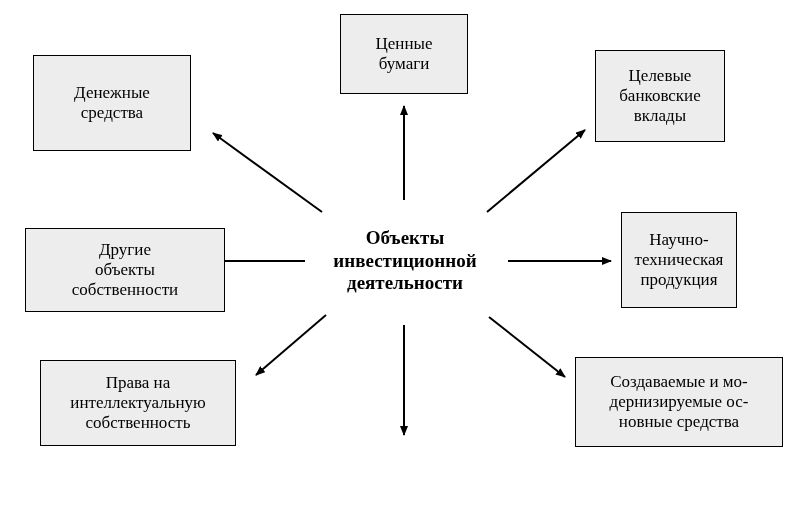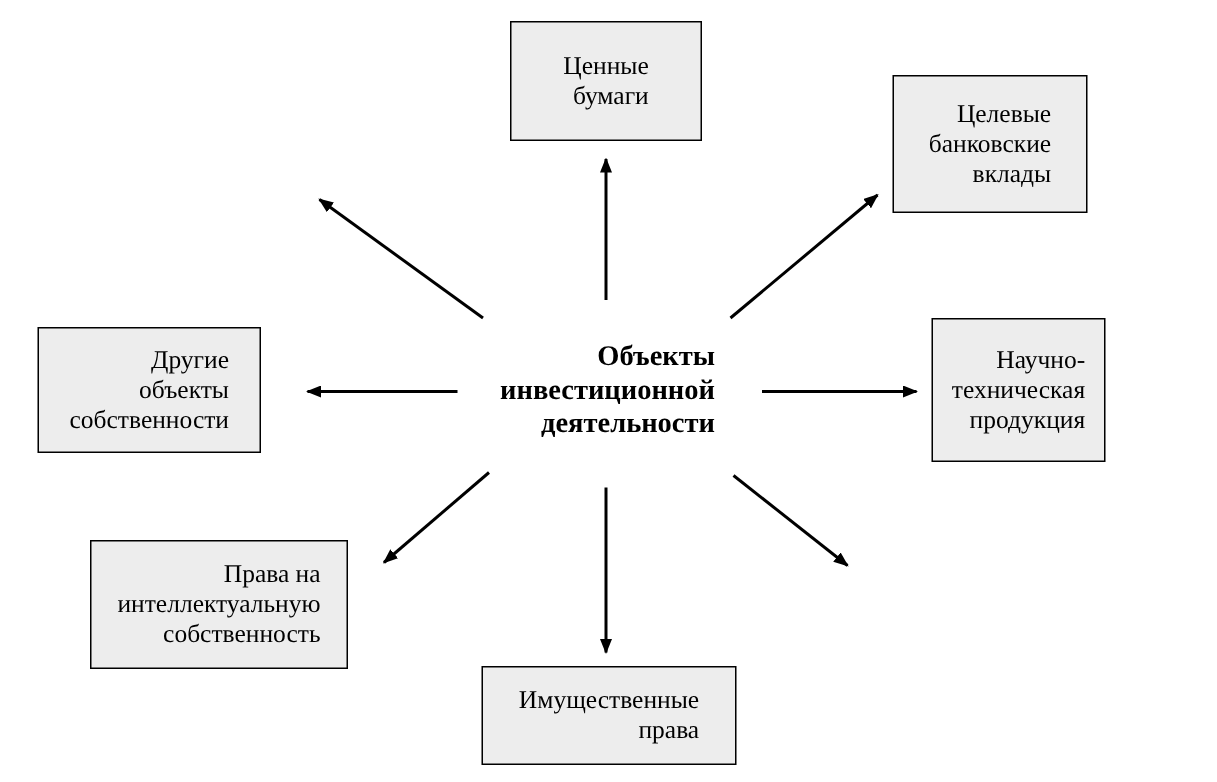--- a/index.html
+++ b/index.html
@@ -18,21 +18,21 @@
     overflow: hidden;
   }
   .node {
     position: absolute;
     box-sizing: border-box;
     border: 1px solid #000000;
     background: #ededed;
     display: flex;
     align-items: center;
     justify-content: center;
-    text-align: right;
+    text-align: center;
     font-family: "Liberation Serif", serif;
     font-size: 17px;
     line-height: 1.18;
     color: #000000;
     padding: 4px 6px;
     white-space: pre-line;
   }
   .center-node {
     border: none;
     background: transparent;
@@ -71,41 +71,44 @@
 
     <line x1="508" y1="261" x2="611" y2="261" stroke="#000000" stroke-width="2" marker-end="url(#arrowhead)"></line>
 
     <line x1="326" y1="315" x2="256" y2="375" stroke="#000000" stroke-width="2" marker-end="url(#arrowhead)"></line>
 
     <line x1="404" y1="325" x2="404" y2="435" stroke="#000000" stroke-width="2" marker-end="url(#arrowhead)"></line>
 
     <line x1="489" y1="317" x2="565" y2="377" stroke="#000000" stroke-width="2" marker-end="url(#arrowhead)"></line>
   </svg>
 
+  <div class="node" style="left:33px; top:55px; width:158px; height:96px;">Денежные
+средства</div>
 
   <div class="node" style="left:340px; top:14px; width:128px; height:80px;">Ценные
 бумаги</div>
 
   <div class="node" style="left:595px; top:50px; width:130px; height:92px;">Целевые
 банковские
 вклады</div>
 
-  <div class="node" style="left:25px; top:218px; width:149px; height:84px;">Другие
+  <div class="node" style="left:25px; top:228px; width:200px; height:84px;">Другие
 объекты
 собственности</div>
 
   <div class="node" style="left:621px; top:212px; width:116px; height:96px;">Научно-
 техническая
 продукция</div>
 
-  <div class="node" style="left:60px; top:360px; width:172px; height:86px;">Права на
+  <div class="node" style="left:40px; top:360px; width:196px; height:86px;">Права на
 интеллектуальную
 собственность</div>
 
-  <div class="node" style="left:321px; top:444px; width:170px; height:66px;">Имущественные
-права</div>
 
+  <div class="node" style="left:575px; top:357px; width:208px; height:90px;">Создаваемые и мо-
+дернизируемые ос-
+новные средства</div>
 
   <div class="node center-node" style="left:295px; top:200px; width:220px; height:122px;">Объекты
 инвестиционной
 деятельности</div>
 
 </div>
 
 </body></html>

